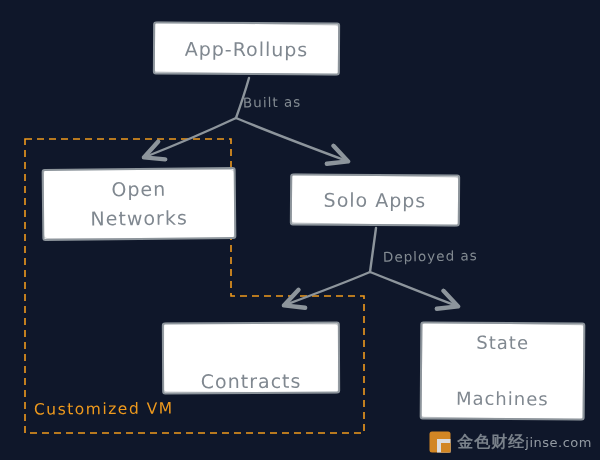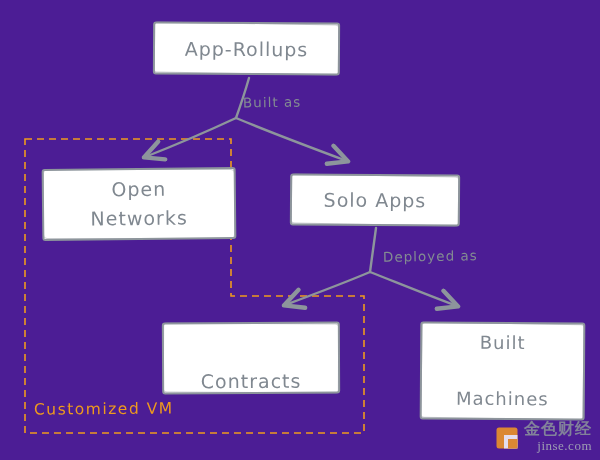--- a/index.html
+++ b/index.html
@@ -1,17 +1,17 @@
 <!DOCTYPE html>
 <html><head>
 <meta charset="utf-8">
 <style>
   html,body{margin:0;padding:0;background:#ffffff;}
   #stage{
-    position:relative;width:600px;height:460px;background:#4c1d95;overflow:hidden;
+    position:relative;width:600px;height:460px;background:#0f172a;overflow:hidden;
     font-family:"DejaVu Sans","Liberation Sans",sans-serif;
   }
   .node{
     position:absolute;display:flex;align-items:center;justify-content:center;
     border:2.2px solid #8d959c;background:#ffffff;color:#808890;
     text-align:center;letter-spacing:1px;font-size:19px;font-weight:500;
     border-radius:3px;box-sizing:border-box;z-index:3;
   }
   .node::after{
     content:"";position:absolute;inset:-1px;border:1.4px solid #8d959c;
@@ -30,21 +30,21 @@
   #label-deployed-as{left:383px;top:248px;transform:rotate(-1deg);}
   #group-label{
     position:absolute;left:34px;top:400px;color:#ef9a1d;font-size:15.5px;
     letter-spacing:1.5px;z-index:4;transform:rotate(-.5deg);
   }
   #diagram-svg{position:absolute;left:0;top:0;z-index:2;pointer-events:none;}
   #watermark{
     position:absolute;right:8px;bottom:6px;display:flex;align-items:center;gap:5px;
     opacity:.85;z-index:5;
   }
-  #watermark .wm-text{display:flex;flex-direction:column;align-items:center;font-family:Liberation Serif, serif;}
+  #watermark .wm-text{display:flex;align-items:center;}
   #watermark .wm-brand{color:#8c949b;font-size:16px;font-weight:bold;letter-spacing:1px;line-height:1.05;}
   #watermark .wm-sub{color:#aab1b7;font-size:13px;letter-spacing:.5px;align-self:flex-end;}
 </style>
 </head>
 <body>
 
 <div id="stage">
 
   <svg id="diagram-svg" width="600" height="460" viewBox="0 0 600 460">
     <defs>
@@ -78,21 +78,21 @@
   <div class="node" id="node-solo-apps">
     <span>Solo Apps</span>
   </div>
 
   <div class="node" id="node-contracts">
     <span>Contracts</span>
   </div>
 
   <div class="node" id="node-custom-state-machines">
     <span class="lines">
-      <span>Built</span><br>
+      <span>State</span><br>
       <br>
       <span>Machines</span>
     </span>
   </div>
 
   <div class="edge-label" id="label-built-as">Built as</div>
   <div class="edge-label" id="label-deployed-as">Deployed as</div>
 
   <div id="group-label">Customized VM</div>
 

